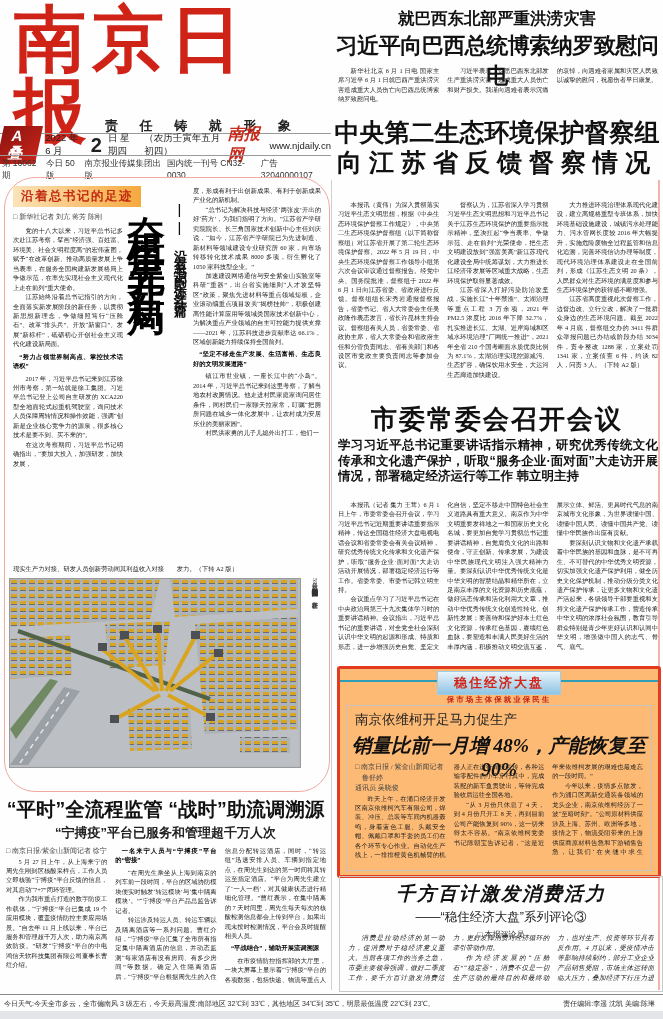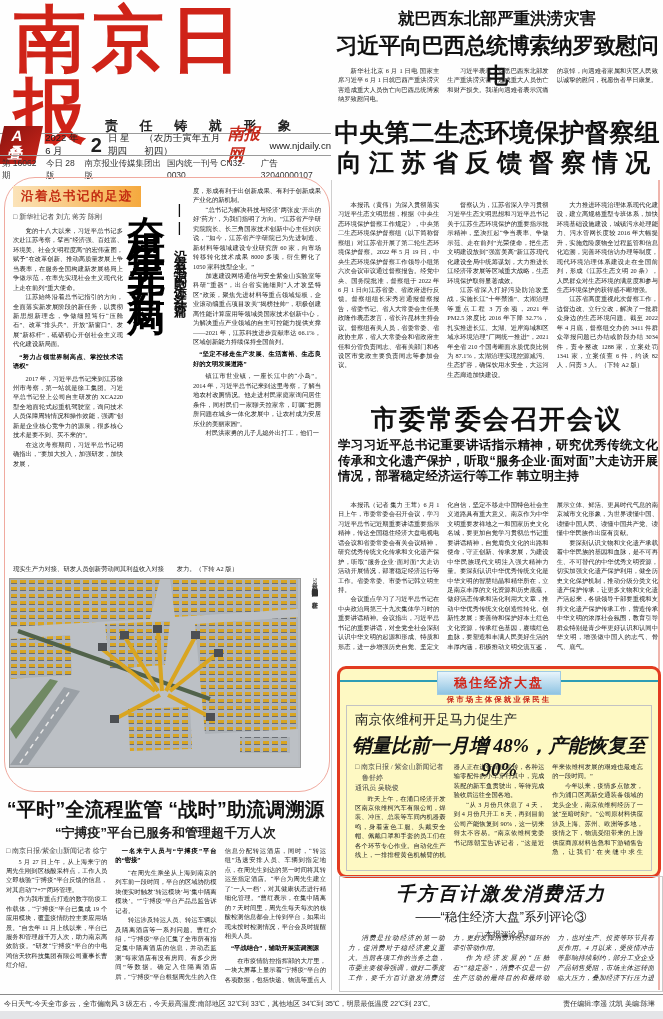--- a/index.html
+++ b/index.html
@@ -31,21 +31,21 @@
   #issue-row{display:flex;justify-content:space-between;font-size:8.5px;color:#333;}
   
   #lframe{border:1.5px solid #f0aa9f;border-radius:6px;}
   #lbadge{background:linear-gradient(90deg,#fbe3b9,#f5a93e);color:#c32c12;font-weight:bold;
           font-size:12.5px;letter-spacing:1.5px;padding:2px 8px;}
   #vhead{font-size:38px;font-weight:bold;letter-spacing:14px;color:#000;
          font-family:"Liberation Sans",sans-serif;}
   #vsub{font-size:13px;font-weight:bold;letter-spacing:5px;color:#111;}
   .byline{font-size:7px;color:#444;}
   
-  #ecbox{border:3px solid #e23b20;border-radius:9px;background:#fef9c3;}
+  #ecbox{border:3px solid #e23b20;border-radius:3px;background:#fdba74;}
   #ecline{position:absolute;left:0;right:0;top:11px;height:2px;background:#2e9db5;}
   #ecbadge{background:linear-gradient(180deg,#e8f4fb,#8fc4e3);color:#d2261a;font-weight:bold;
            font-size:13px;padding:2px 16px;letter-spacing:2px;display:inline-block;
            border:1px solid #9fcbe4;}
   #ecsub{color:#c8251a;font-size:7.5px;font-weight:bold;letter-spacing:2px;}
   #ecinner{border:1px solid #c3c3c3;}
   
   #combox{border:1px solid #c9c9c9;}
   .ital{font-style:italic;}
   .footer-txt{font-size:7px;color:#333;}
@@ -66,21 +66,21 @@
     <span class="dl">2022 年 6 月</span>
     <b class="day dl" style="font-size:20px;">2</b>
     <span class="dl">日  星期四</span>
     <span class="dl">（农历壬寅年五月初四）</span>
     <span id="nb-logo">南报网</span>
     <span class="dl">www.njdaily.cn</span>
   </div>
   <div class="rule" style="left:0;top:155px;width:331px;height:1px;"></div>
   <div class="abs" style="left:2px;top:158px;width:328px;" id="issue-row">
     <span>第 16062 期</span>
-    <span>今日 28 版</span>
+    <span>今日 50 版</span>
     <span>南京报业传媒集团出版</span>
     <span>国内统一刊号 CN32-0030</span>
     <span>广告 32040000107</span>
   </div>
 
   <div class="abs" style="left:331px;top:180px;width:1px;height:810px;background:#cfcfcf;"></div>
   <div class="abs" style="left:658px;top:180px;width:1.5px;height:810px;background:#f0b4ac;"></div>
 
   <div class="abs" id="lframe" style="left:4px;top:177px;width:324px;height:613px;border-radius:31px;">
     <div class="abs" style="left:8px;top:8px;" id="lbadge">沿着总书记的足迹</div>

